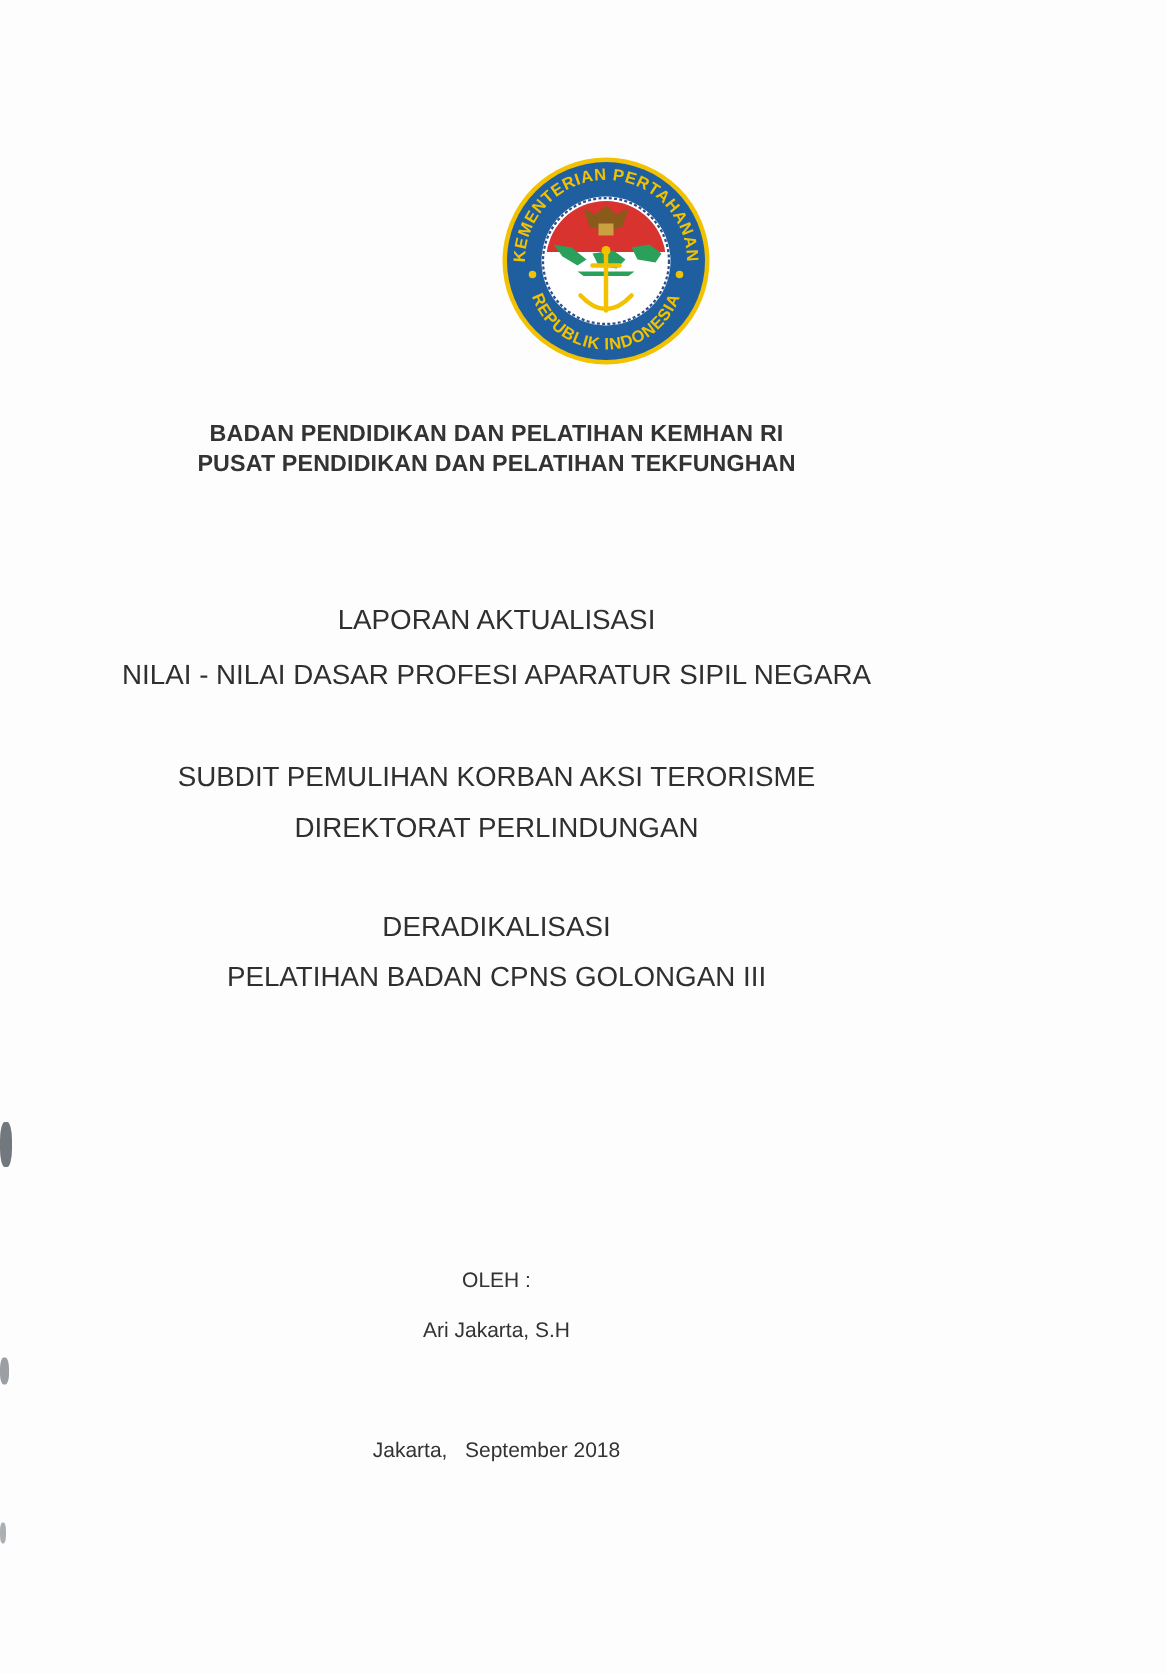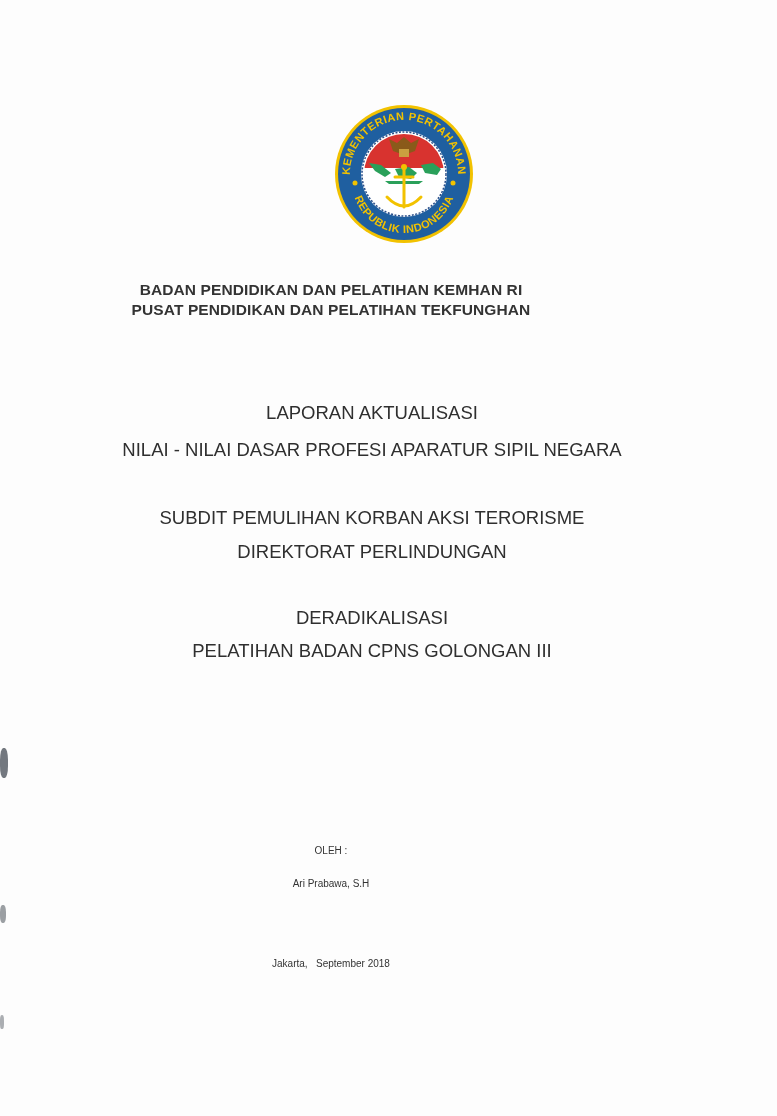--- a/index.html
+++ b/index.html
@@ -10,22 +10,22 @@
       font-family: "Liberation Sans", sans-serif;
       color: #2e2e2e;
     }
     .page { position: absolute; inset: 0; }
     .logo { position: absolute; left: 333px; top: 103px; width: 142px; height: 142px; }
     .line {
       position: absolute; left: 0; width: 662px; text-align: center;
       white-space: nowrap;
     }
     .inst { font-weight: bold; font-size: 15.5px; color: #333; letter-spacing: 0.1px; }
-    .title { font-size: 18.5px; color: #2f2f2f; margin-left: 41px; }
-    .small { font-size: 10px; color: #333; }
+    .title { font-size: 18.5px; color: #2f2f2f; }
+    .small { font-size: 14px; color: #333; }
     .speck { position: absolute; background: #5a6068; border-radius: 40%; opacity: 0.85; }
   </style>
 </head>
 <body>
 
 <div class="page">
 
   <svg class="logo" viewBox="0 0 142 142">
     <defs>
       <path id="arcTop" d="M 17 71 A 54 54 0 0 1 125 71"></path>
@@ -70,20 +70,20 @@
   <div class="line inst" style="top:301px;">PUSAT PENDIDIKAN DAN PELATIHAN TEKFUNGHAN</div>
 
   <div class="line title" style="top:402px;">LAPORAN AKTUALISASI</div>
   <div class="line title" style="top:439px;">NILAI - NILAI DASAR PROFESI APARATUR SIPIL NEGARA</div>
   <div class="line title" style="top:541px;">DIREKTORAT PERLINDUNGAN</div>
   <div class="line title" style="top:507px;">SUBDIT PEMULIHAN KORBAN AKSI TERORISME</div>
   <div class="line title" style="top:607px;">DERADIKALISASI</div>
   <div class="line title" style="top:640px;">PELATIHAN BADAN CPNS GOLONGAN III</div>
 
   <div class="line small" style="top:845px;">OLEH :</div>
-  <div class="line small" style="top:878px;">Ari Prabawa, S.H</div>
+  <div class="line small" style="top:878px;">Ari Jakarta, S.H</div>
 
   <div class="line small" style="top:958px; white-space:pre;">Jakarta,   September 2018</div>
 
   <div class="speck" style="left:0; top:748px; width:8px; height:30px;"></div>
   <div class="speck" style="left:0; top:905px; width:6px; height:18px; opacity:0.6;"></div>
   <div class="speck" style="left:0; top:1015px; width:4px; height:14px; opacity:0.5;"></div>
 </div>
 
 </body></html>

